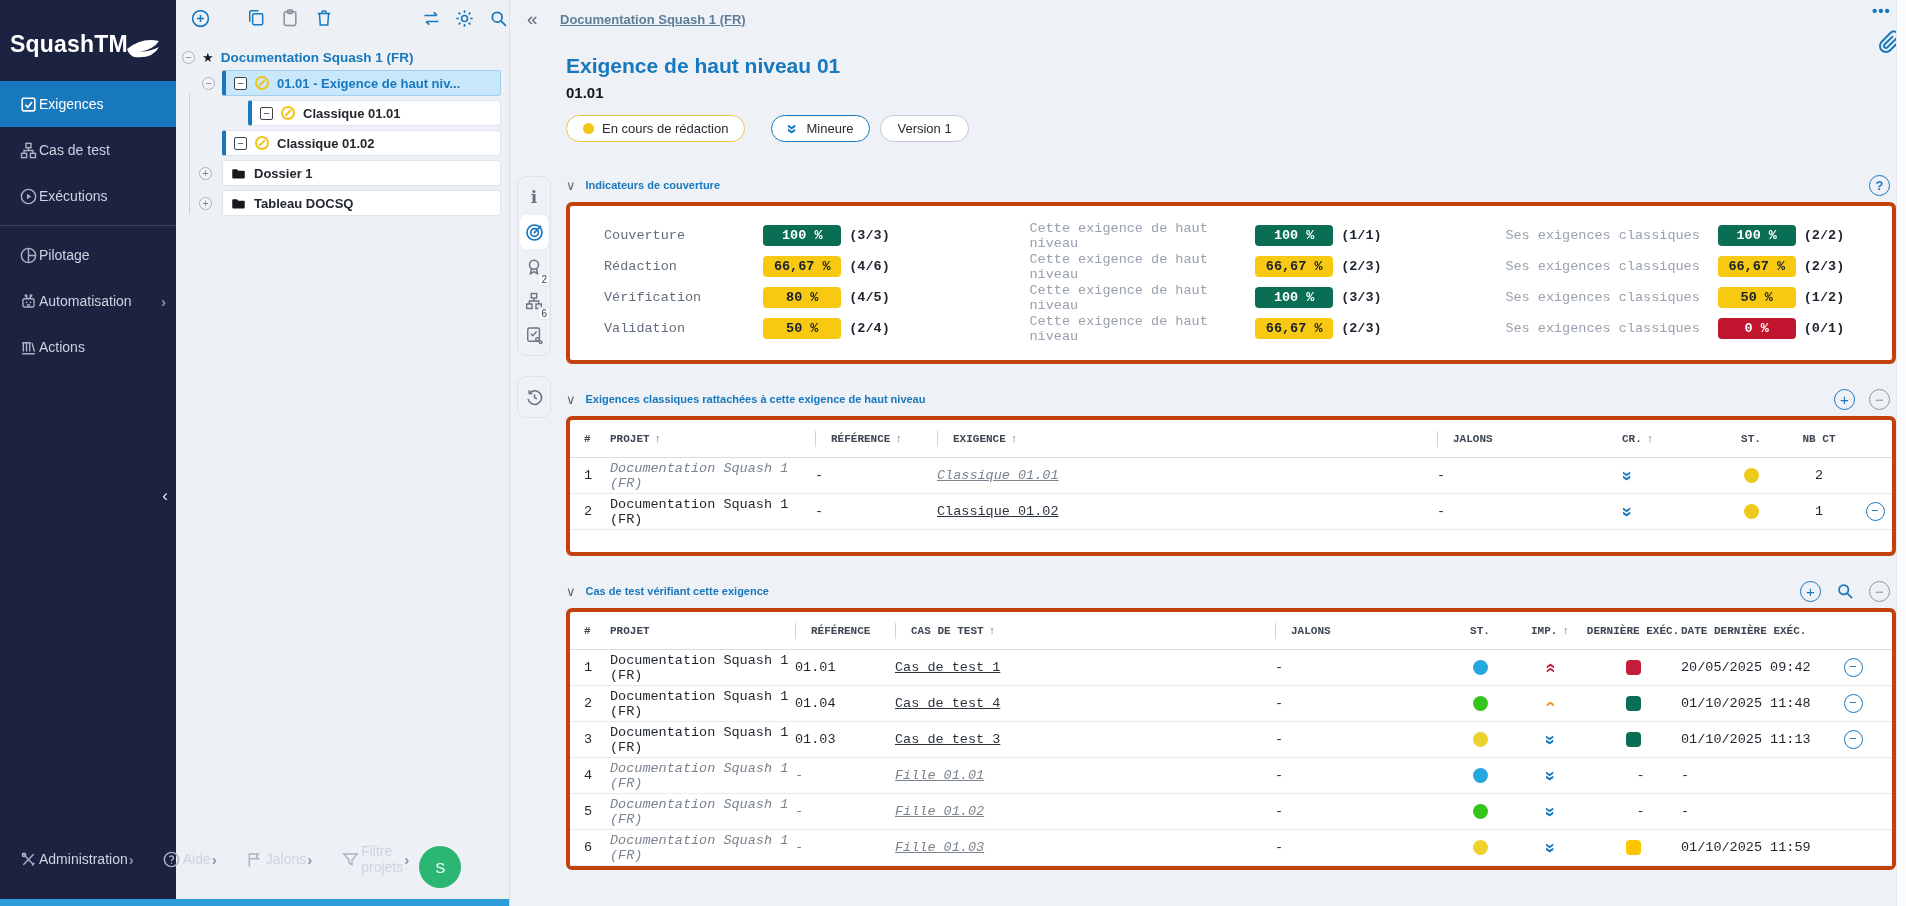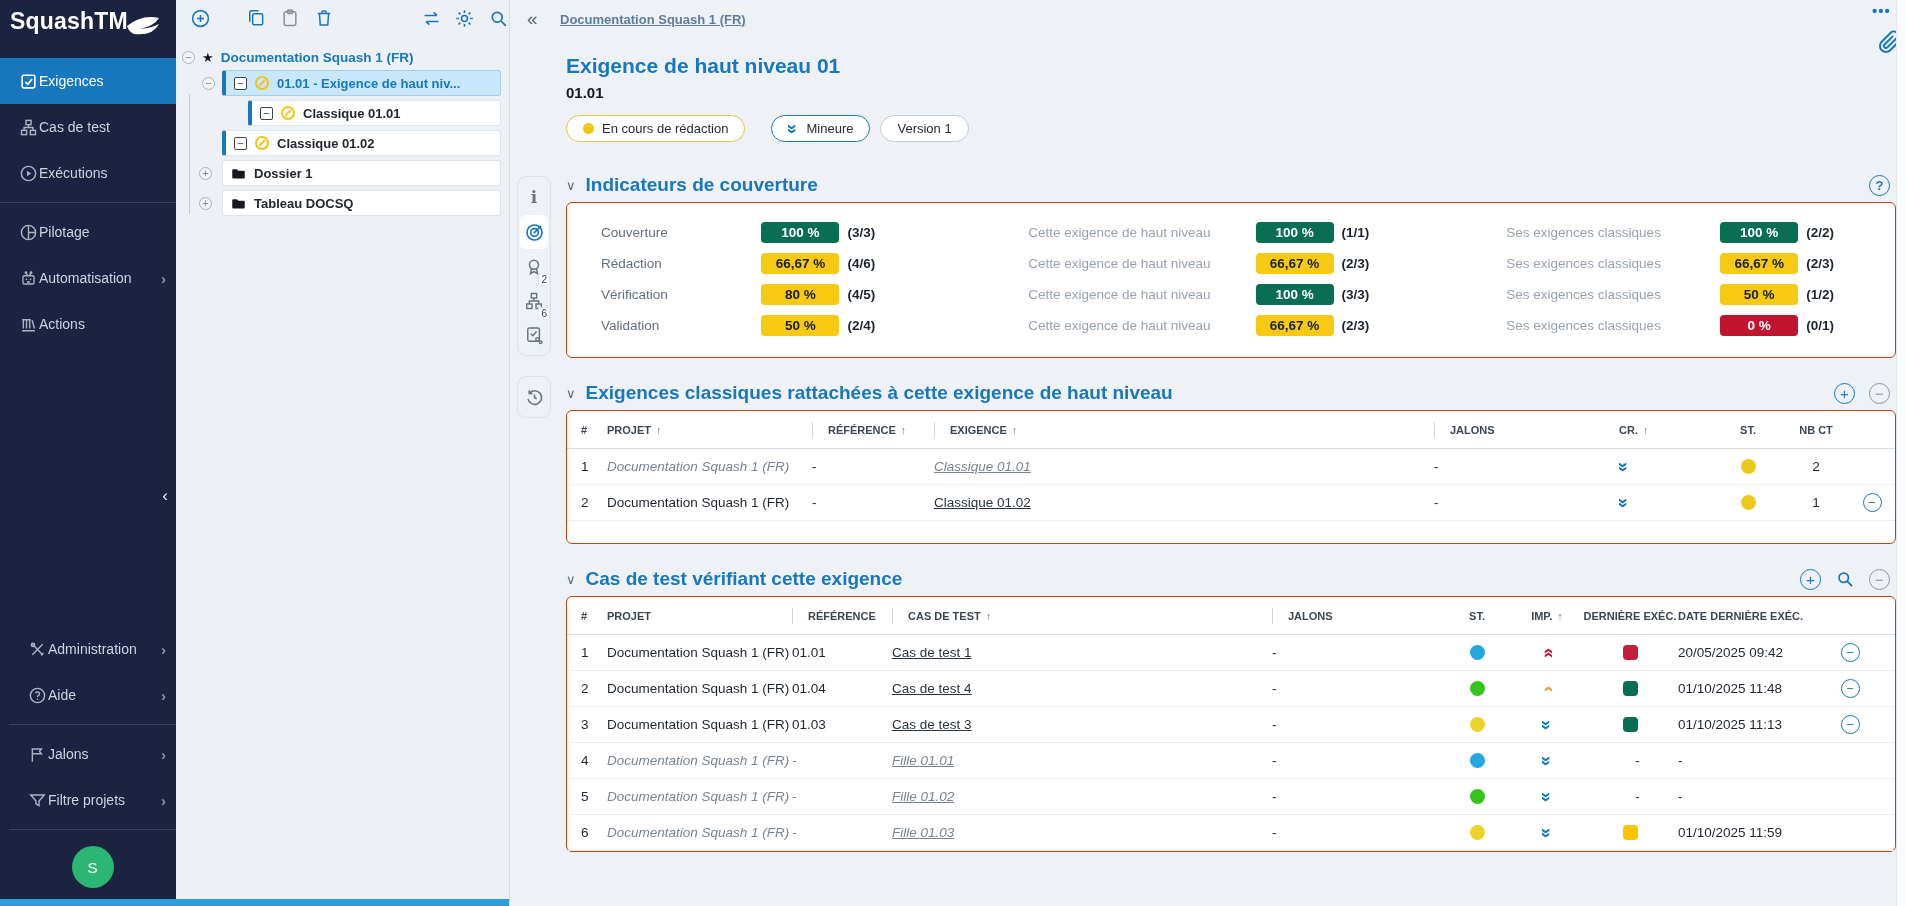--- a/index.html
+++ b/index.html
@@ -4,31 +4,31 @@
 <style>
   html,body{margin:0;padding:0;width:1906px;height:906px;overflow:hidden;
     font-family:"Liberation Sans","DejaVu Sans",sans-serif;background:#eef1f5;}
   *{box-sizing:border-box;}
   .app{position:relative;width:1906px;height:906px;background:#eef1f5;overflow:hidden;}
 
   
   .sidebar{position:absolute;left:0;top:0;width:176px;height:906px;background:#1c2340;
     color:#d3d8e2;display:flex;flex-direction:column;z-index:5;}
   .logo{height:58px;display:flex;align-items:flex-start;padding:8px 0 0 10px;color:#fff;
-    font-size:23px;font-weight:700;letter-spacing:.2px;}
+    font-size:23px;font-weight:700;letter-spacing:.2px;margin-top:23px;}
   .logo svg{margin-left:-2px;margin-top:6px;}
   .nav-item{height:46px;display:flex;align-items:center;gap:1px;padding:0 10px 0 18px;
     font-size:14px;cursor:pointer;color:#cdd3df;}
   .nav-item .nic{width:20px;height:20px;flex:0 0 20px;color:#aab2c4;display:flex;align-items:center;justify-content:center;}
   .nav-item.selected{background:#1878be;color:#fff;}
   .nav-item.selected .nic{color:#fff;}
   .nav-caret{margin-left:auto;color:#8a93a8;font-size:15px;font-weight:700;}
   .side-divider{height:1px;background:#39415f;margin:6px 0;}
   .collapse-arrow{position:absolute;right:8px;top:486px;color:#e8ecf2;font-size:17px;cursor:pointer;}
-  .side-bottom{margin-top:auto;display:flex;flex-direction:column;padding-bottom:4px;padding-left:9px;}
+  .side-bottom{margin-top:auto;display:flex;padding-bottom:4px;}
   .avatar-wrap{display:flex;justify-content:center;padding:10px 0 14px;}
   .avatar{width:42px;height:42px;border-radius:50%;background:#2bb673;color:#fff;display:flex;
     align-items:center;justify-content:center;font-size:15px;}
 
   
   .tree-panel{position:absolute;left:176px;top:0;width:334px;height:906px;background:#edf0f5;
     border-right:1px solid #d8dde6;}
   .tree-toolbar{height:36px;display:flex;align-items:center;position:relative;}
   .tbi{width:22px;height:22px;color:#1878be;display:flex;align-items:center;justify-content:center;cursor:pointer;}
   .tbi.gray{color:#8a8f9b;}
@@ -84,27 +84,27 @@
     color:#6b7280;cursor:pointer;border-radius:6px;position:relative;}
   .sic.selected{background:#fff;color:#1878be;height:34px;}
   .sic .cnt{position:absolute;right:-1px;bottom:-2px;background:#fff;border-radius:2px;font-size:10px;
     color:#343b45;padding:0 2px;line-height:11px;box-shadow:0 0 0 1px #e3e8ef;}
   .info-i{font-family:"DejaVu Serif",serif;font-weight:700;font-size:17px;}
 
   
   .content{position:absolute;left:56px;top:168px;width:1330px;}
   .sec-head{height:34px;display:flex;align-items:center;gap:10px;}
   .sec-chev{color:#5f6a78;font-size:13px;cursor:pointer;}
-  .sec-title{font-size:19px;font-weight:700;color:#1878be;cursor:pointer;}
+  .sec-title{font-size:11px;font-weight:700;color:#1878be;cursor:pointer;}
   .sec-icons{margin-left:auto;display:flex;gap:14px;align-items:center;padding-right:6px;}
   .cic{width:21px;height:21px;border-radius:50%;display:flex;align-items:center;justify-content:center;
     font-size:15px;font-weight:400;cursor:pointer;}
   .cic.blue{border:1.5px solid #1878be;color:#1878be;}
   .cic.gray{border:1.5px solid #8d95a1;color:#8d95a1;}
-  .card{background:#fff;border:1px solid #c2410c;border-radius:6px;}
+  .card{background:#fff;border:4px solid #c2410c;border-radius:6px;font-family:Liberation Mono, monospace;}
 
   
   .cov-card{padding:14px 0 16px;}
   .cov-row{height:31px;display:flex;align-items:center;padding:0 20px 0 34px;}
   .cov-label{width:168px;font-size:13.5px;color:#636e7c;}
   .cov-badge{min-width:78px;padding:3px 10px;border-radius:4px;font-size:13.5px;font-weight:700;
     text-align:center;margin-left:0;}
   .cov-ratio{width:72px;font-size:13.5px;font-weight:700;color:#1d2430;margin-left:8px;}
   .cov-l2{width:238px;font-size:13.5px;color:#98a1ad;margin-left:112px;}
   .cov-l3{width:224px;font-size:13.5px;color:#98a1ad;margin-left:96px;}

